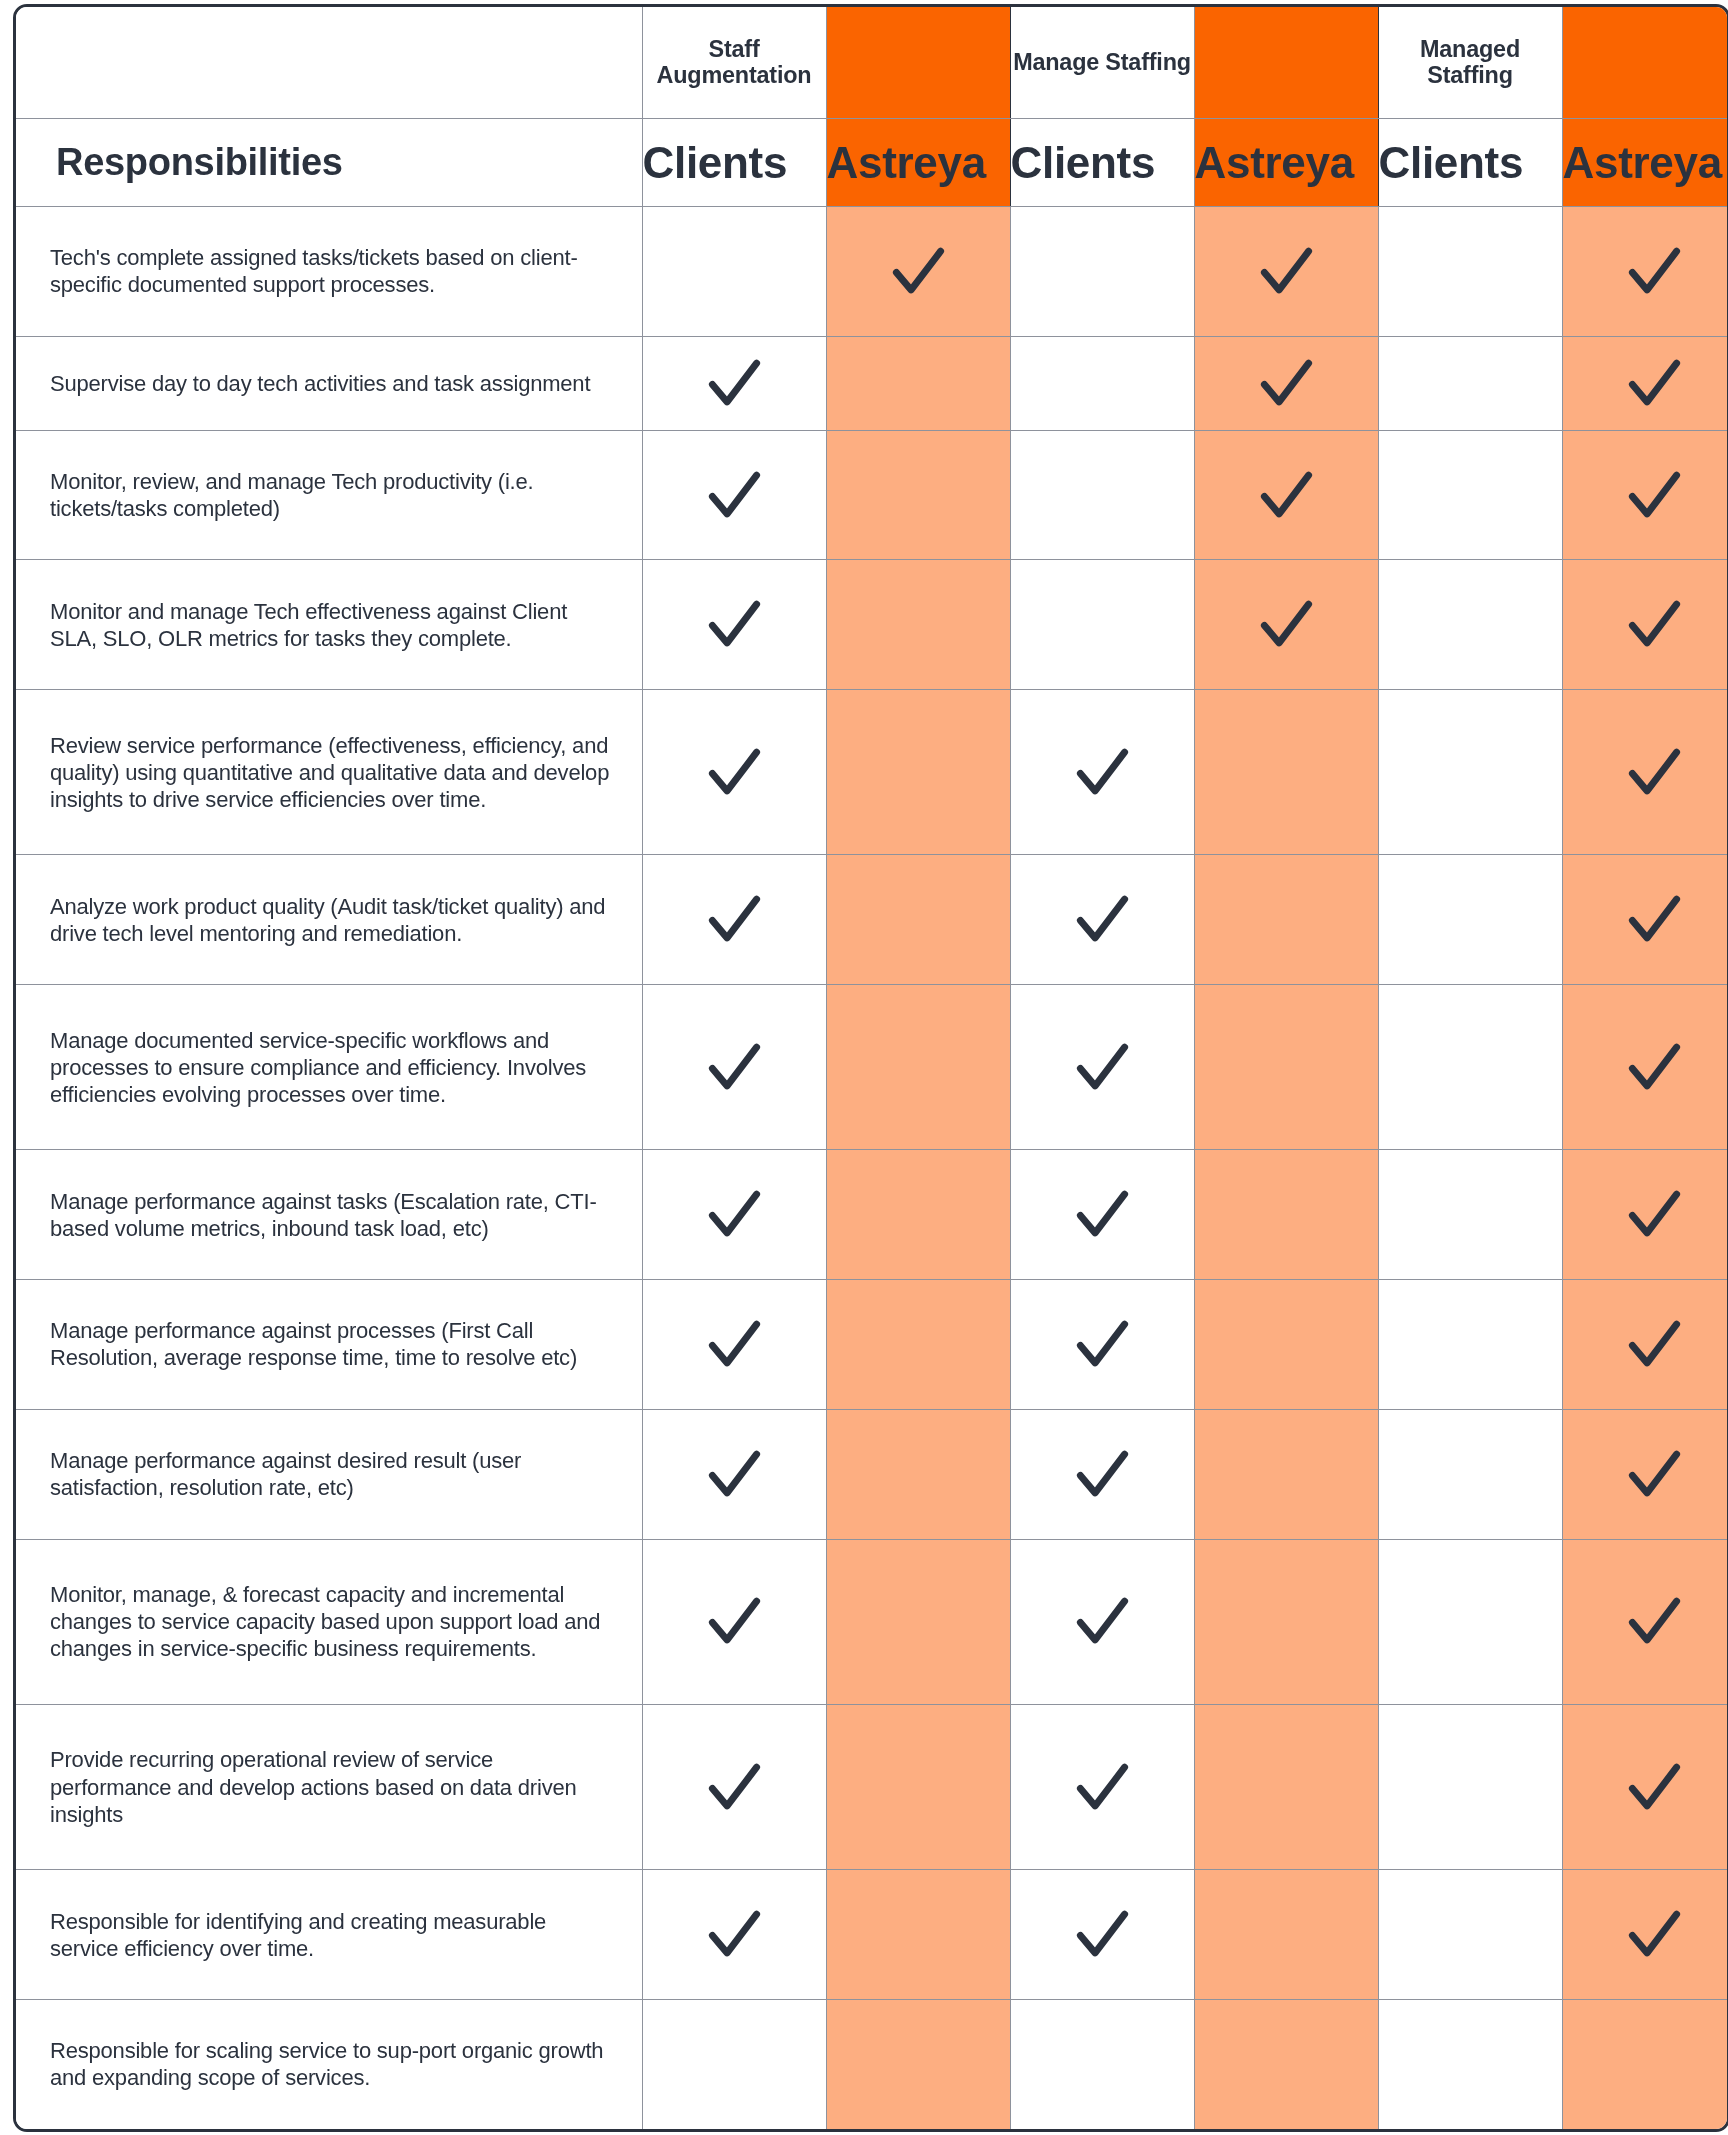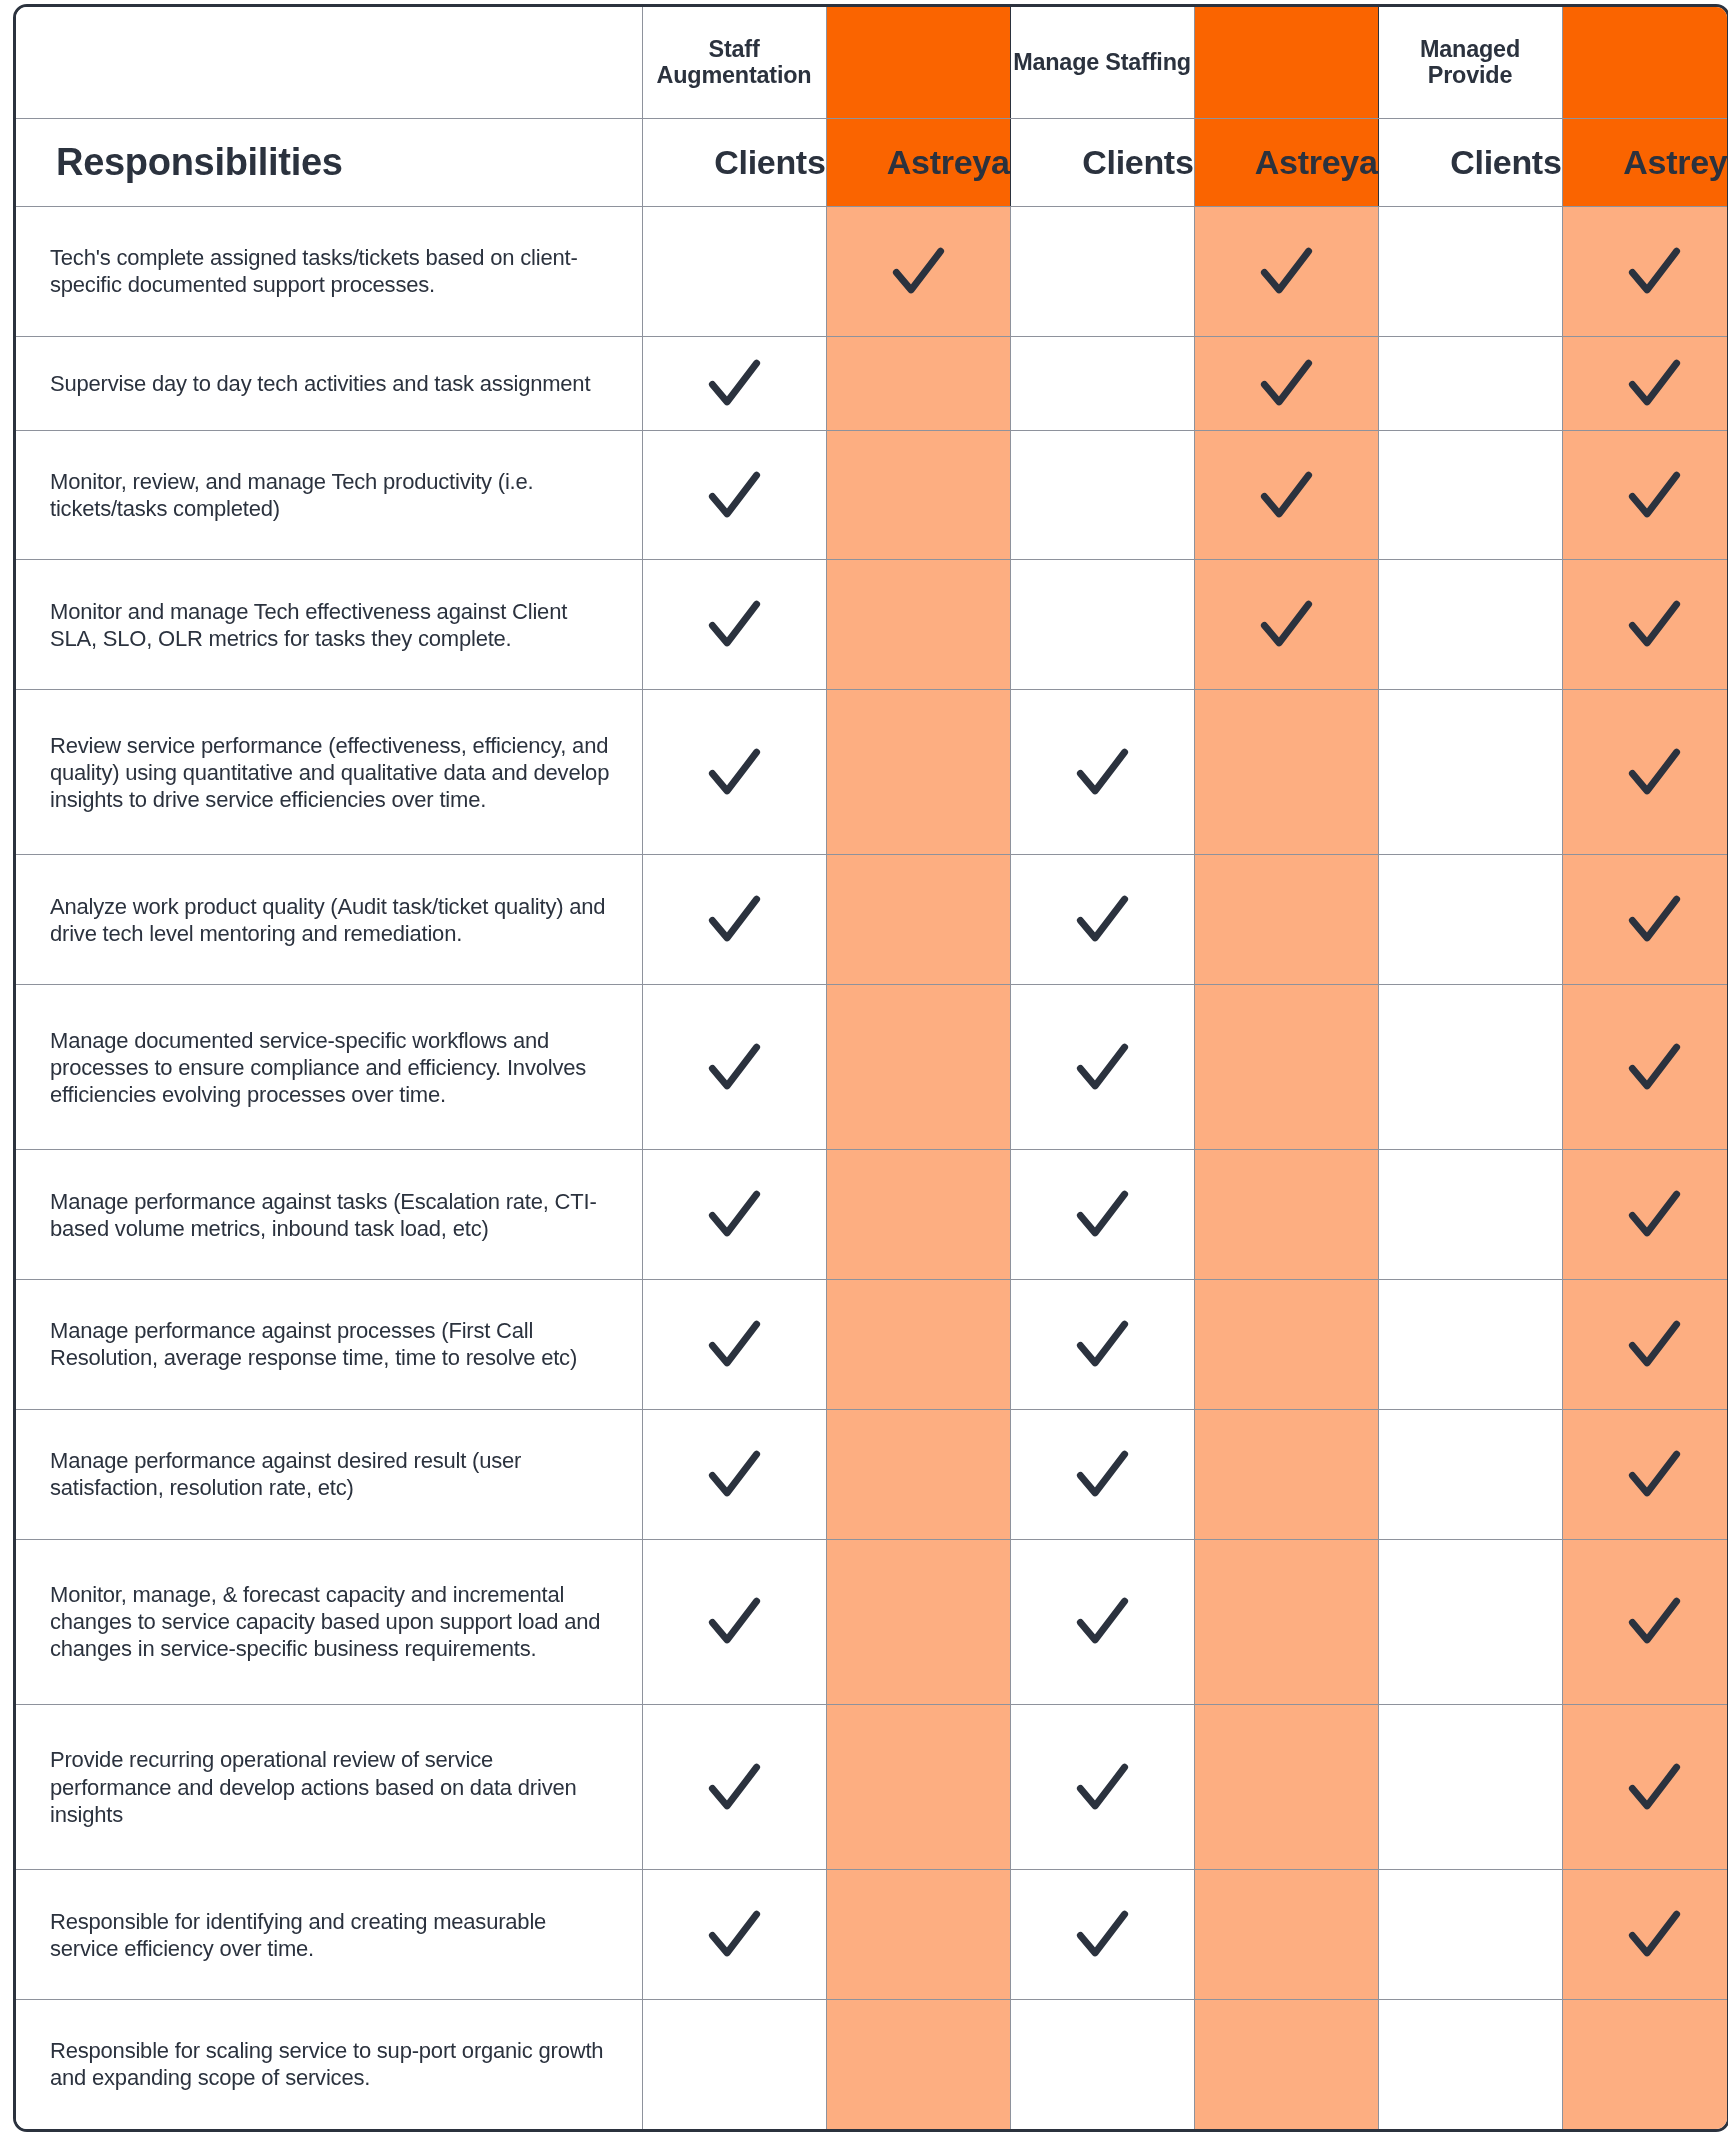--- a/index.html
+++ b/index.html
@@ -59,24 +59,24 @@
   tr.hdr-service th.accent-blank {
     background: #fa6400;
     border-left: 1.8px solid #2b323e;
     border-right: 1.8px solid #2b323e;
   }
   tr.hdr-service th.accent-blank.last { border-right: none; }
 
   
   tr.hdr-party th {
     height: 88px;
-    text-align: right;
+    text-align: left;
     vertical-align: middle;
     color: #2b323e;
-    font-size: 34px;
+    font-size: 44px;
     font-weight: bold;
     letter-spacing: -0.3px;
   }
   tr.hdr-party th.resp-title {
     text-align: left;
     padding-left: 40px;
     font-size: 38px;
     border-left: none;
     margin-left: 16px;
   }
@@ -130,21 +130,21 @@
         <col class="c-client">
         <col class="c-astreya">
       </colgroup>
       <thead>
         <tr class="hdr-service">
           <th class="blank-left"></th>
           <th>Staff Augmentation</th>
           <th class="accent-blank"></th>
           <th>Manage Staffing</th>
           <th class="accent-blank"></th>
-          <th>Managed Provide</th>
+          <th>Managed Staffing</th>
           <th class="accent-blank last"></th>
         </tr>
         <tr class="hdr-party">
           <th class="resp-title">Responsibilities</th>
           <th class="clients">Clients</th>
           <th class="astreya">Astreya</th>
           <th class="clients">Clients</th>
           <th class="astreya">Astreya</th>
           <th class="clients">Clients</th>
           <th class="astreya last">Astreya</th>

